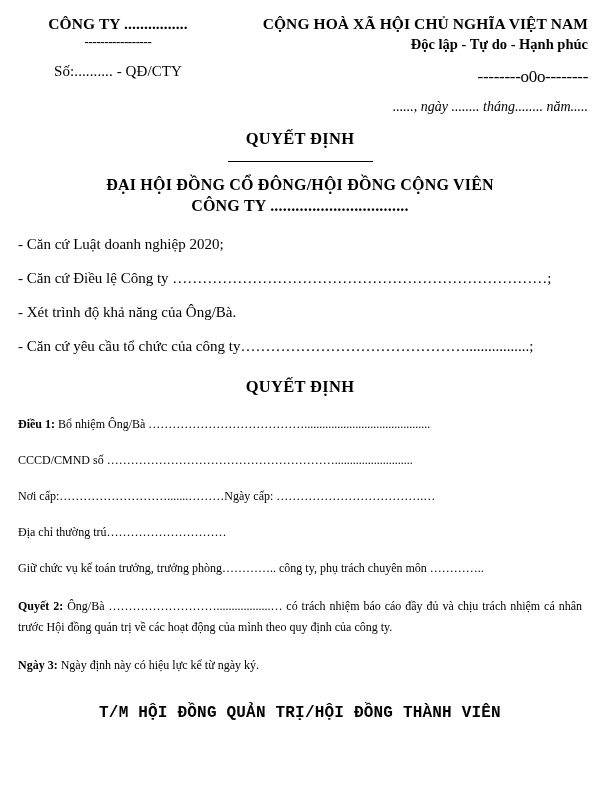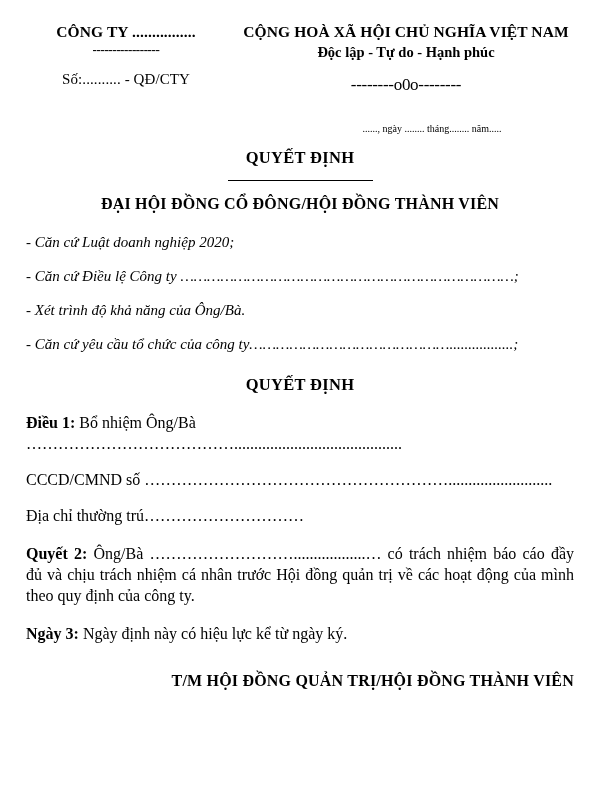--- a/index.html
+++ b/index.html
@@ -13,40 +13,40 @@
     height: 787px;
     overflow: hidden;
     font-family: "Liberation Serif", "DejaVu Serif", serif;
     color: #000000;
     -webkit-font-smoothing: antialiased;
   }
   .page {
     position: relative;
     width: 600px;
     height: 605px;
-    padding: 12px;
+    padding: 4px;
     box-sizing: border-box;
   }
 
   
   .doc-header {
     display: flex;
     align-items: flex-start;
     padding: 10px 8px 0 8px;
     box-sizing: border-box;
   }
   .header-left {
     width: 212px;
     flex: 0 0 212px;
     text-align: center;
     padding-top: 1px;
   }
   .header-right {
     flex: 1 1 auto;
-    text-align: center;
+    text-align: right;
     padding-top: 1px;
   }
   .org-name {
     font-weight: bold;
     font-size: 15.5px;
     letter-spacing: 0.1px;
     white-space: nowrap;
   }
   .org-rule {
     font-weight: bold;
@@ -71,22 +71,23 @@
     font-size: 14.5px;
     margin-top: 3px;
     white-space: nowrap;
   }
   .motto-rule {
     font-size: 17px;
     margin-top: 14px;
     letter-spacing: -0.3px;
   }
   .date-line {
-    font-size: 10px;
-    margin-top: 28px;
+    font-style: italic;
+    font-size: 14px;
+    margin-top: 12px;
     padding-left: 52px;
     white-space: nowrap;
   }
 
   
   .title-block {
     text-align: center;
     margin-top: 14px;
   }
   .doc-title {
@@ -126,54 +127,54 @@
 
   
   .doc-body {
     padding: 0 14px 0 14px;
     box-sizing: border-box;
   }
   .basis-list {
     margin-top: 20px;
   }
   .basis-item {
-    font-style: italic;
     font-size: 15px;
     line-height: 18px;
     margin-bottom: 16px;
     white-space: nowrap;
     overflow: hidden;
   }
   .decide-heading {
     text-align: center;
     font-weight: bold;
     font-size: 16.5px;
     letter-spacing: 0.3px;
     margin-top: 22px;
   }
   .clause {
-    font-size: 16px;
+    font-size: 12px;
     line-height: 21px;
     margin-top: 17px;
   }
   .clause.justify {
     text-align: justify;
     text-justify: inter-word;
   }
   .clause .lead {
     font-weight: bold;
   }
   .clause-tight {
     margin-top: 15px;
   }
 
   
   .signature-block {
-    text-align: right;
+    text-align: center;
     margin-top: 28px;
+    font-family: Liberation Mono, monospace;
   }
   .sign-authority {
     font-weight: bold;
     font-size: 16px;
     letter-spacing: 0.2px;
     white-space: nowrap;
   }
 </style>
 </head>
 <body>
@@ -193,21 +194,22 @@
       <div class="date-line">......, ngày ........ tháng........ năm.....</div>
     </div>
   </div>
 
   <div class="title-block">
     <div class="doc-title">QUYẾT ĐỊNH</div>
     <div class="title-divider"></div>
   </div>
 
   <div class="issuer-block">
-    <div class="issuer-line1">ĐẠI HỘI ĐỒNG CỔ ĐÔNG/HỘI ĐỒNG THÀNH VIÊN</div>
+    <div class="issuer-line1">ĐẠI HỘI ĐỒNG CỔ ĐÔNG/HỘI ĐỒNG CỘNG VIÊN</div>
+    <div class="issuer-line2">CÔNG TY .................................</div>
   </div>
 
   <div class="doc-body">
 
     <div class="basis-list">
       <div class="basis-item">- Căn cứ Luật doanh nghiệp 2020;</div>
       <div class="basis-item">- Căn cứ Điều lệ Công ty …………………………………………………………………;</div>
       <div class="basis-item">- Xét trình độ khả năng của Ông/Bà.</div>
       <div class="basis-item">- Căn cứ yêu cầu tổ chức của công ty……………………………………….................;</div>
     </div>
@@ -215,25 +217,31 @@
     <div class="decide-heading">QUYẾT ĐỊNH</div>
 
     <div class="clause">
       <span class="lead">Điều 1:</span><span> Bổ nhiệm Ông/Bà …………………………………..........................................</span>
     </div>
 
     <div class="clause clause-tight">
       <span>CCCD/CMND số …………………………………………………..........................</span>
     </div>
 
+    <div class="clause clause-tight">
+      <span>Nơi cấp:……………………….......………Ngày cấp: ……………………………….…</span>
+    </div>
 
     <div class="clause clause-tight">
       <span>Địa chỉ thường trú…………………………</span>
     </div>
 
+    <div class="clause clause-tight justify">
+      <span>Giữ chức vụ kế toán trưởng, trưởng phòng………….. công ty, phụ trách chuyên môn …………..</span>
+    </div>
 
     <div class="clause justify">
       <span class="lead">Quyết 2:</span><span> Ông/Bà ………………………..................… có trách nhiệm báo cáo đầy đủ và chịu trách nhiệm cá nhân trước Hội đồng quản trị về các hoạt động của mình theo quy định của công ty.</span>
     </div>
 
     <div class="clause">
       <span class="lead">Ngày 3:</span><span> Ngày định này có hiệu lực kể từ ngày ký.</span>
     </div>
 
     <div class="signature-block">

